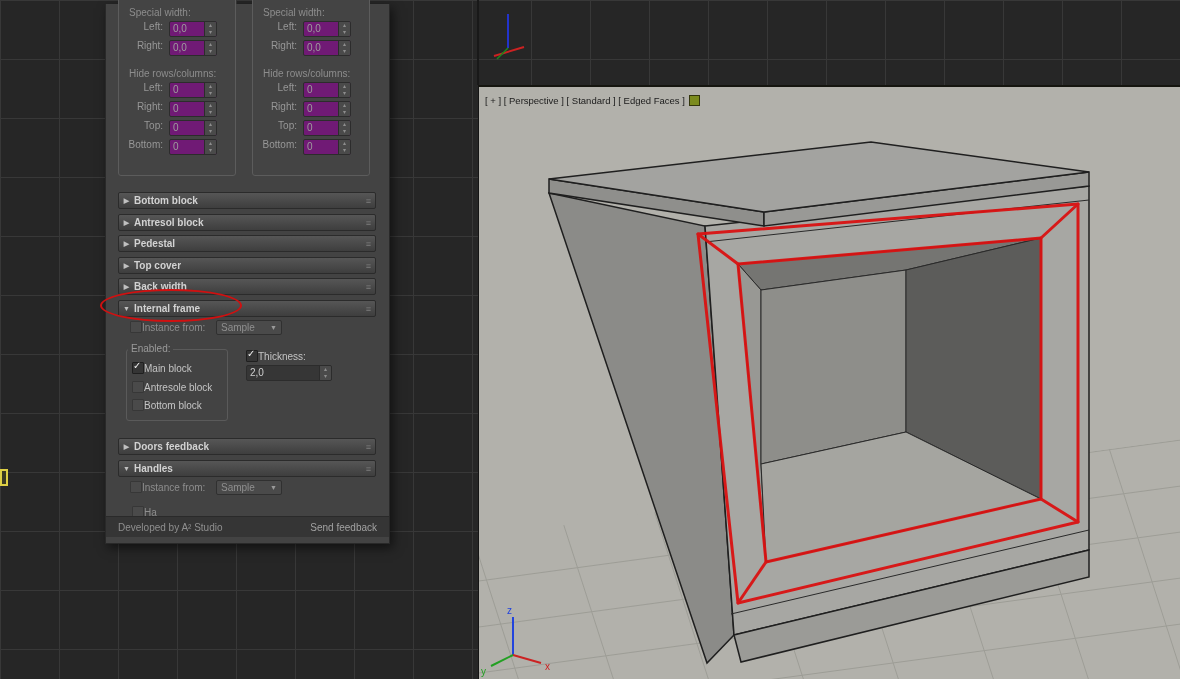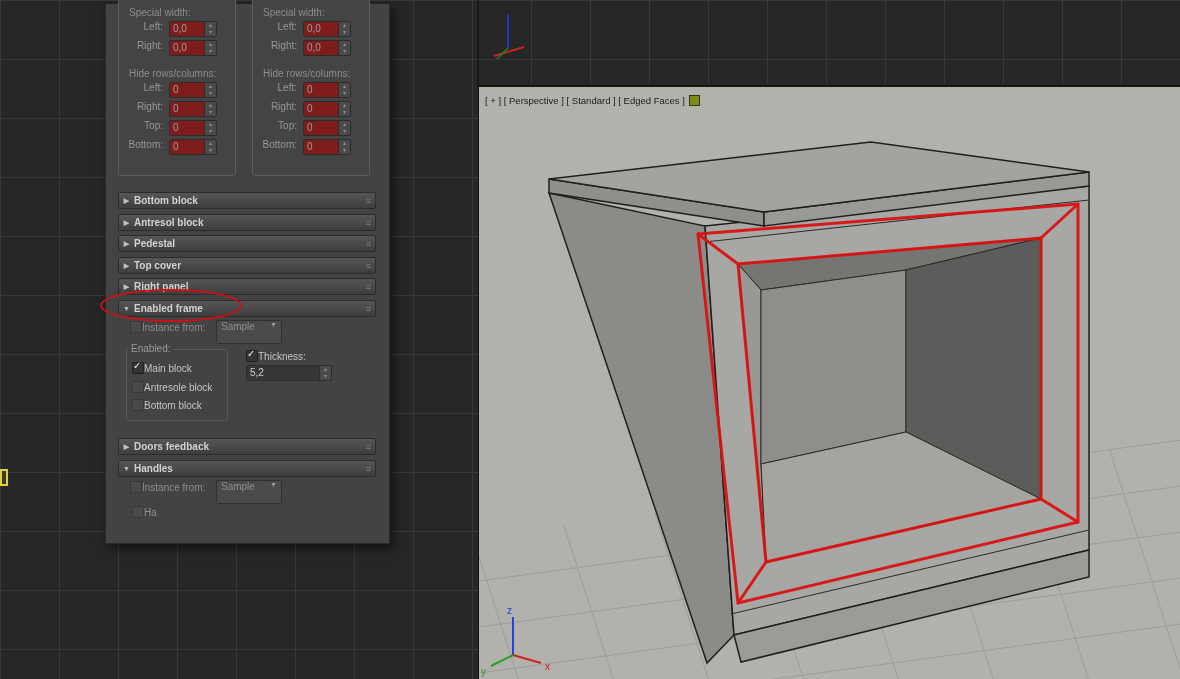--- a/index.html
+++ b/index.html
@@ -17,38 +17,38 @@
   .panel{position:absolute;left:105px;top:4px;width:285px;height:540px;
     background:#434343;border:1px solid #292929;border-top:none;box-sizing:border-box;
     box-shadow:3px 4px 10px rgba(0,0,0,.55);}
   .group{position:absolute;width:118px;height:184px;top:-12px;background:#444;
     border:1px solid #5c5c5c;border-radius:3px;box-sizing:border-box;padding-top:14px;}
   .g1{left:12px;} .g2{left:146px;}
   .g-title,.g-sub{color:#8d8d8d;margin:0 0 3px 10px;}
   .g-sub{margin-top:9px;}
   .srow{display:flex;height:19px;padding-left:8px;}
   .lbl{width:36px;text-align:right;margin-right:6px;color:#979797;}
-  .spinner{display:flex;width:46px;height:14px;background:#7f1d1d;border:1px solid #2c2c2c;border-radius:2px;overflow:hidden;}
+  .spinner{display:flex;width:46px;height:14px;background:#701a75;border:1px solid #2c2c2c;border-radius:2px;overflow:hidden;}
   .spinner.lit{background:#363636;}
   .spin-val{flex:1;padding:0 3px;color:#9d9d9d;line-height:14px;}
   .spinner.lit .spin-val{color:#cfcfcf;}
   .spin-btns{width:11px;display:flex;flex-direction:column;border-left:1px solid #2c2c2c;}
   .spin-btns i{font-style:normal;height:7px;font-size:6px;line-height:7px;text-align:center;color:#8d8d8d;background:#4a4a4a;}
   .rollout{position:absolute;left:12px;width:258px;height:17px;box-sizing:border-box;
     background:linear-gradient(#565656,#3e3e3e);border:1px solid #2b2b2b;border-radius:2px;
     display:flex;align-items:center;color:#d2d2d2;font-weight:bold;cursor:pointer;}
   .rollout .arr{width:15px;text-align:center;font-size:7px;color:#c0c0c0;}
   .rollout .grip{margin-left:auto;margin-right:4px;color:#7d7d7d;font-size:9px;font-weight:normal;}
   .cbrow{position:absolute;display:flex;align-items:flex-end;}
   .cb{width:10px;height:10px;border:1px solid #1f1f1f;background:#353535;border-radius:1px;position:relative;flex:none;}
   .cb.dim{background:#4a4a4a;border-color:#373737;}
   .cb.checked::after{content:"✓";position:absolute;left:0px;top:-3px;font-size:10px;color:#ececec;}
   .cb-label{color:#c4c4c4;}
   .cb-label.dim{color:#8e8e8e;}
-  .dropdown{position:absolute;display:flex;align-items:flex-start;width:66px;height:24px;box-sizing:border-box;
+  .dropdown{position:absolute;display:flex;align-items:center;width:66px;height:15px;box-sizing:border-box;
     background:#4a4a4a;border:1px solid #303030;border-radius:2px;color:#8f8f8f;padding:0 4px;}
   .dd-arrow{margin-left:auto;font-size:7px;color:#9a9a9a;}
   .enabled-group{position:absolute;left:20px;top:345px;width:100px;height:70px;border:1px solid #5a5a5a;border-radius:3px;}
   .enabled-title{position:absolute;left:22px;top:339px;background:#434343;padding:0 3px;color:#9a9a9a;}
   .panel-footer{position:absolute;left:0;top:512px;width:100%;height:21px;background:#353535;
     border-top:1px solid #2a2a2a;display:flex;align-items:center;justify-content:space-between;
     padding:0 12px;box-sizing:border-box;color:#8f8f8f;z-index:2;}
   .panel-footer .feedback{color:#a2a2a2;cursor:pointer;}
   
   .red-circle{position:absolute;left:100px;top:289px;width:138px;height:29px;
@@ -224,26 +224,26 @@
     <span>Pedestal</span>
     <span class="grip">≡</span>
   </div>
   <div class="rollout" style="top:253px">
     <span class="arr">▶</span>
     <span>Top cover</span>
     <span class="grip">≡</span>
   </div>
   <div class="rollout" style="top:274px">
     <span class="arr">▶</span>
-    <span>Right panel</span>
+    <span>Back width</span>
     <span class="grip">≡</span>
   </div>
   <div class="rollout" style="top:296px">
     <span class="arr">▼</span>
-    <span>Enabled frame</span>
+    <span>Internal frame</span>
     <span class="grip">≡</span>
   </div>
 
   <div class="cbrow" style="left:24px;top:317px">
     <span class="cb dim"></span>
     <span class="cb-label dim">Instance from:</span>
   </div>
   <div class="dropdown" style="left:110px;top:316px">
     <span>Sample</span>
     <span class="dd-arrow">▼</span>
@@ -262,21 +262,21 @@
   <div class="cbrow" style="left:26px;top:395px">
     <span class="cb dim"></span>
     <span class="cb-label">Bottom block</span>
   </div>
 
   <div class="cbrow" style="left:140px;top:346px">
     <span class="cb checked"></span>
     <span class="cb-label">Thickness:</span>
   </div>
   <div class="spinner lit" style="position:absolute;left:140px;top:361px;width:84px">
-    <span class="spin-val">5,2</span>
+    <span class="spin-val">2,0</span>
     <span class="spin-btns">
         <i>▴</i>
         <i>▾</i>
       </span>
   </div>
 
   <div class="rollout" style="top:434px">
     <span class="arr">▶</span>
     <span>Doors feedback</span>
     <span class="grip">≡</span>
@@ -293,20 +293,24 @@
   </div>
   <div class="dropdown" style="left:110px;top:476px">
     <span>Sample</span>
     <span class="dd-arrow">▼</span>
   </div>
   <div class="cbrow" style="left:26px;top:502px">
     <span class="cb dim"></span>
     <span class="cb-label dim">Ha</span>
   </div>
 
+  <div class="panel-footer">
+    <span>Developed by A² Studio</span>
+    <span class="feedback">Send feedback</span>
+  </div>
 </div>
 
 <div class="red-circle"></div>
 
 <div class="viewport">
   <div class="vp-label">
     <span>[ + ] [ Perspective ] [ Standard ] [ Edged Faces ]</span>
     <span class="swatch"></span>
   </div>
 

